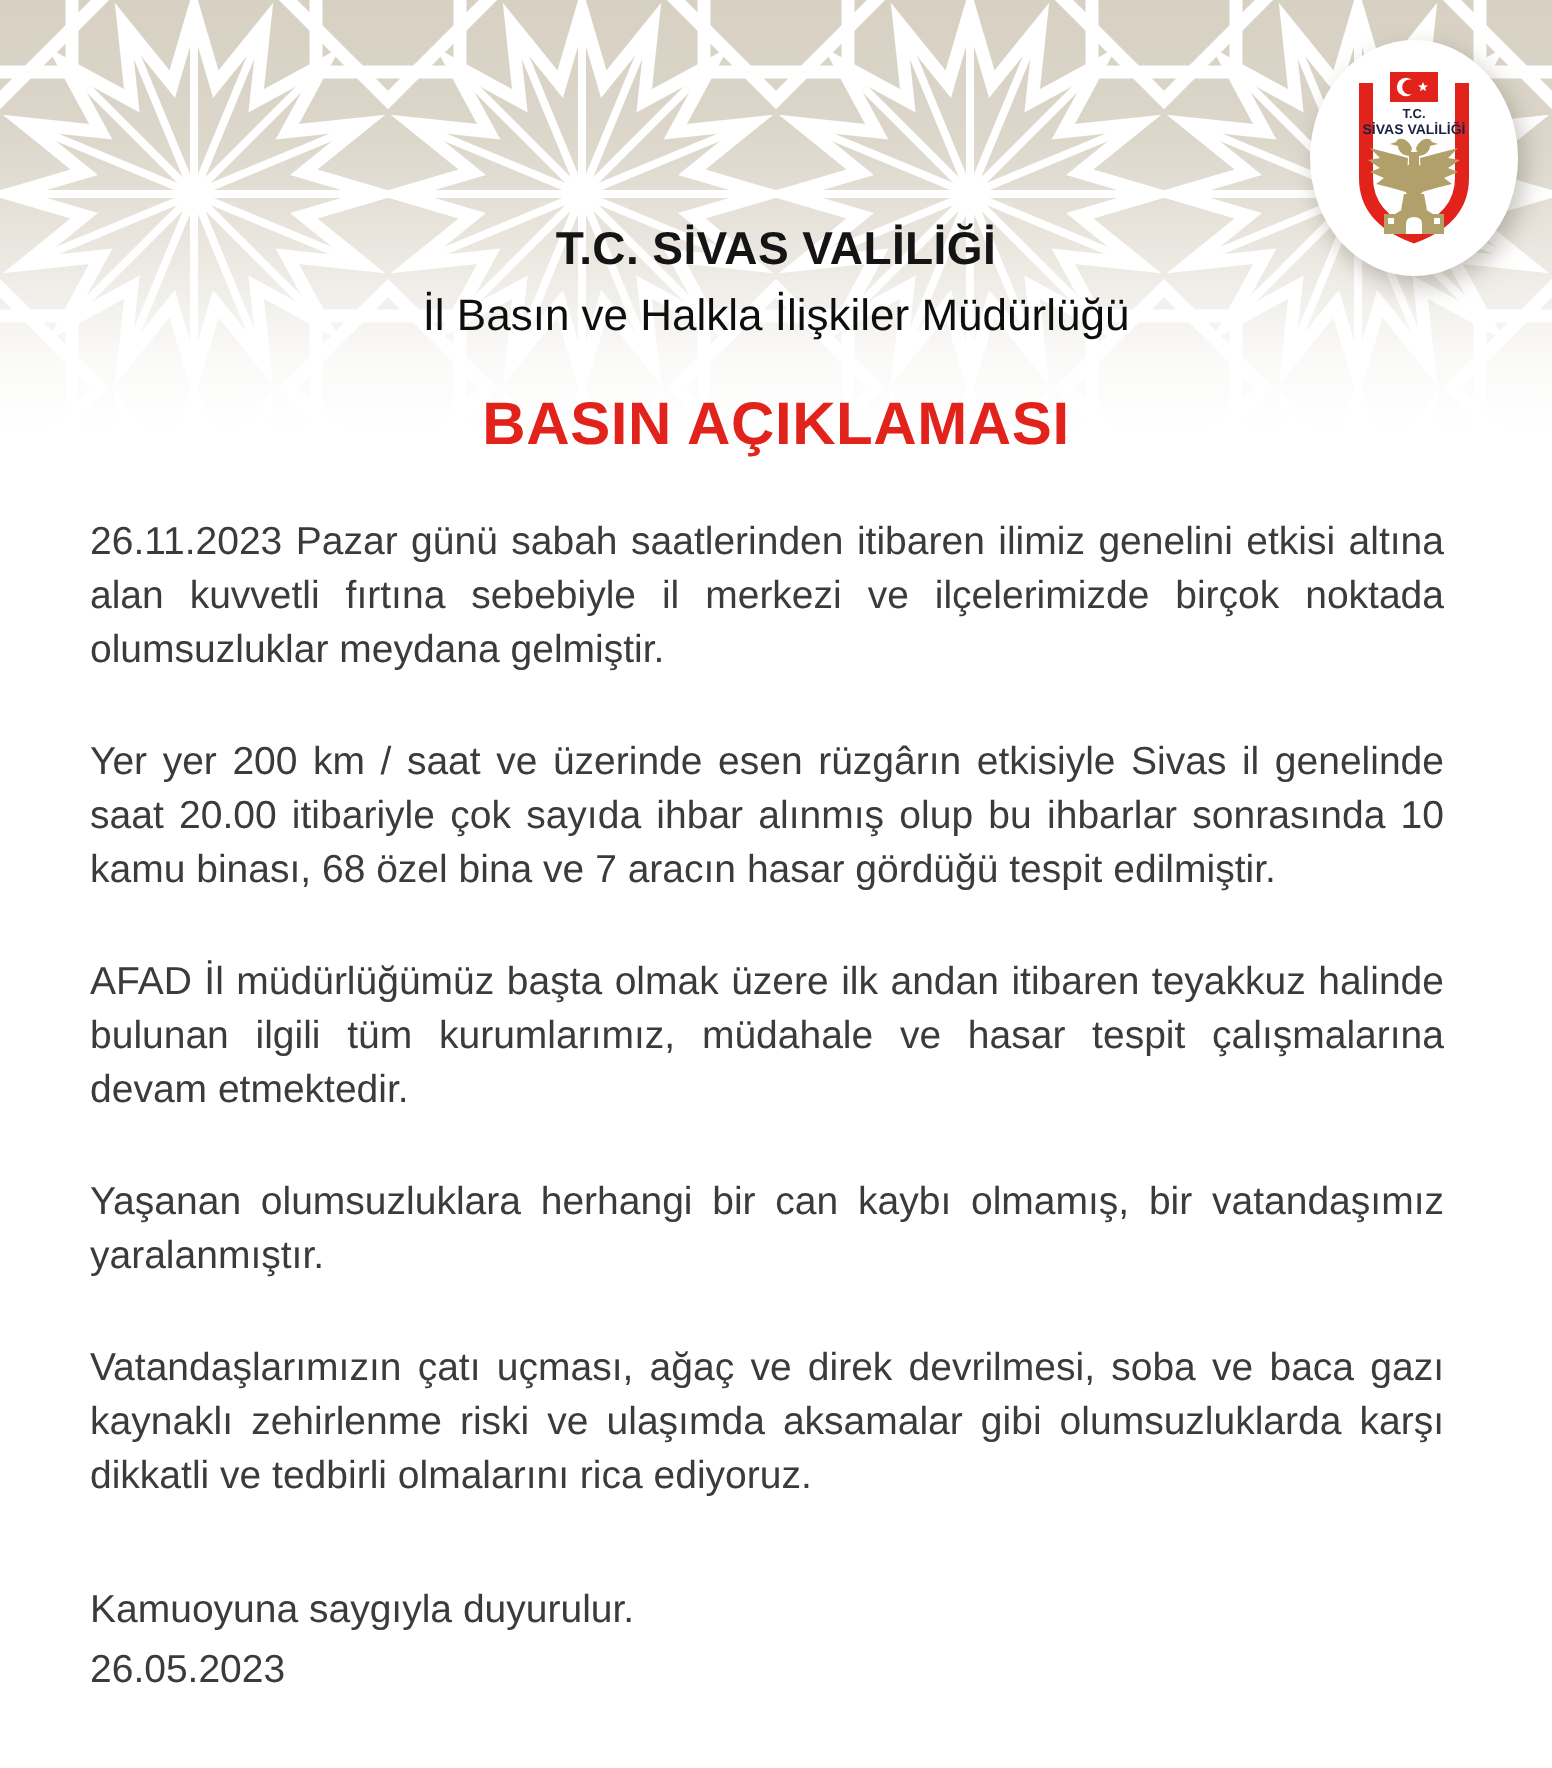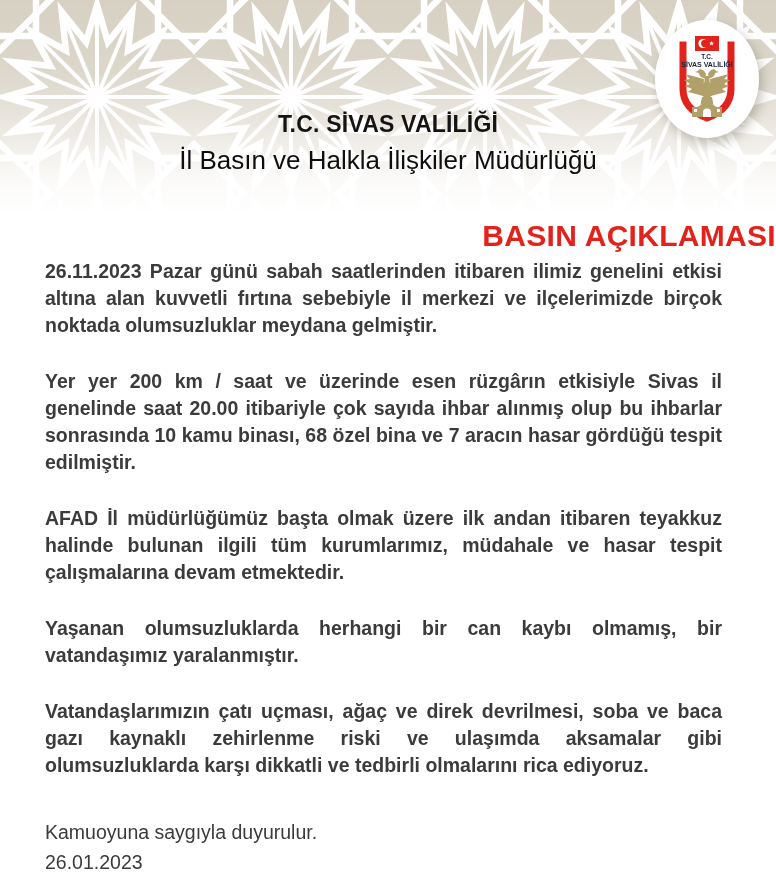--- a/index.html
+++ b/index.html
@@ -52,46 +52,44 @@
   }
   .org-title {
     padding-top: 111px;
     font-size: 23px;
     font-weight: 700;
     letter-spacing: 0.2px;
     color: #141414;
   }
   .org-subtitle {
     margin-top: 7px;
-    font-size: 26px;
+    font-size: 22px;
     font-weight: 400;
     color: #0e0e0e;
   }
   .headline {
-    margin-top: 43px;
+    margin-top: 25px;
     font-size: 30px;
     font-weight: 800;
     letter-spacing: 0.3px;
     color: #e2231c;
-    text-align: right;
   }
 
   
   .content {
     position: relative;
     padding: 8px 54px 0 45px;
   }
   .content p.para {
     margin: 0 0 29px 0;
     font-size: 19.5px;
     line-height: 27px;
     text-align: justify;
     color: #3b3b3b;
     hyphens: none;
-    font-weight: bold;
   }
   .closing-block { margin-top: 40px; }
   .closing-block p {
     margin: 0;
     font-size: 19.5px;
     line-height: 27px;
     color: #3b3b3b;
     text-align: left;
   }
   .closing-block .date-line { margin-top: 3px; }
@@ -193,22 +191,22 @@
       <div class="org-title">T.C. SİVAS VALİLİĞİ</div>
       <div class="org-subtitle">İl Basın ve Halkla İlişkiler Müdürlüğü</div>
       <div class="headline">BASIN AÇIKLAMASI</div>
     </div>
   </div>
 
   <main class="content">
     <p class="para">26.11.2023 Pazar günü sabah saatlerinden itibaren ilimiz genelini etkisi altına alan kuvvetli fırtına sebebiyle il merkezi ve ilçelerimizde birçok noktada olumsuzluklar meydana gelmiştir.</p>
     <p class="para">Yer yer 200 km / saat ve üzerinde esen rüzgârın etkisiyle Sivas il genelinde saat 20.00 itibariyle çok sayıda ihbar alınmış olup bu ihbarlar sonrasında 10 kamu binası, 68 özel bina ve 7 aracın hasar gördüğü tespit edilmiştir.</p>
     <p class="para">AFAD İl müdürlüğümüz başta olmak üzere ilk andan itibaren teyakkuz halinde bulunan ilgili tüm kurumlarımız, müdahale ve hasar tespit çalışmalarına devam etmektedir.</p>
-    <p class="para">Yaşanan olumsuzluklarda herhangi bir can kaybı olmamış, bir vatandaşımız yaralanmıştır.</p>
+    <p class="para">Yaşanan olumsuzluklara herhangi bir can kaybı olmamış, bir vatandaşımız yaralanmıştır.</p>
     <p class="para">Vatandaşlarımızın çatı uçması, ağaç ve direk devrilmesi, soba ve baca gazı kaynaklı zehirlenme riski ve ulaşımda aksamalar gibi olumsuzluklarda karşı dikkatli ve tedbirli olmalarını rica ediyoruz.</p>
 
     <div class="closing-block">
       <p class="closing-line">Kamuoyuna saygıyla duyurulur.</p>
-      <p class="date-line">26.01.2023</p>
+      <p class="date-line">26.05.2023</p>
     </div>
   </main>
 
 </div>
 
 </body></html>

